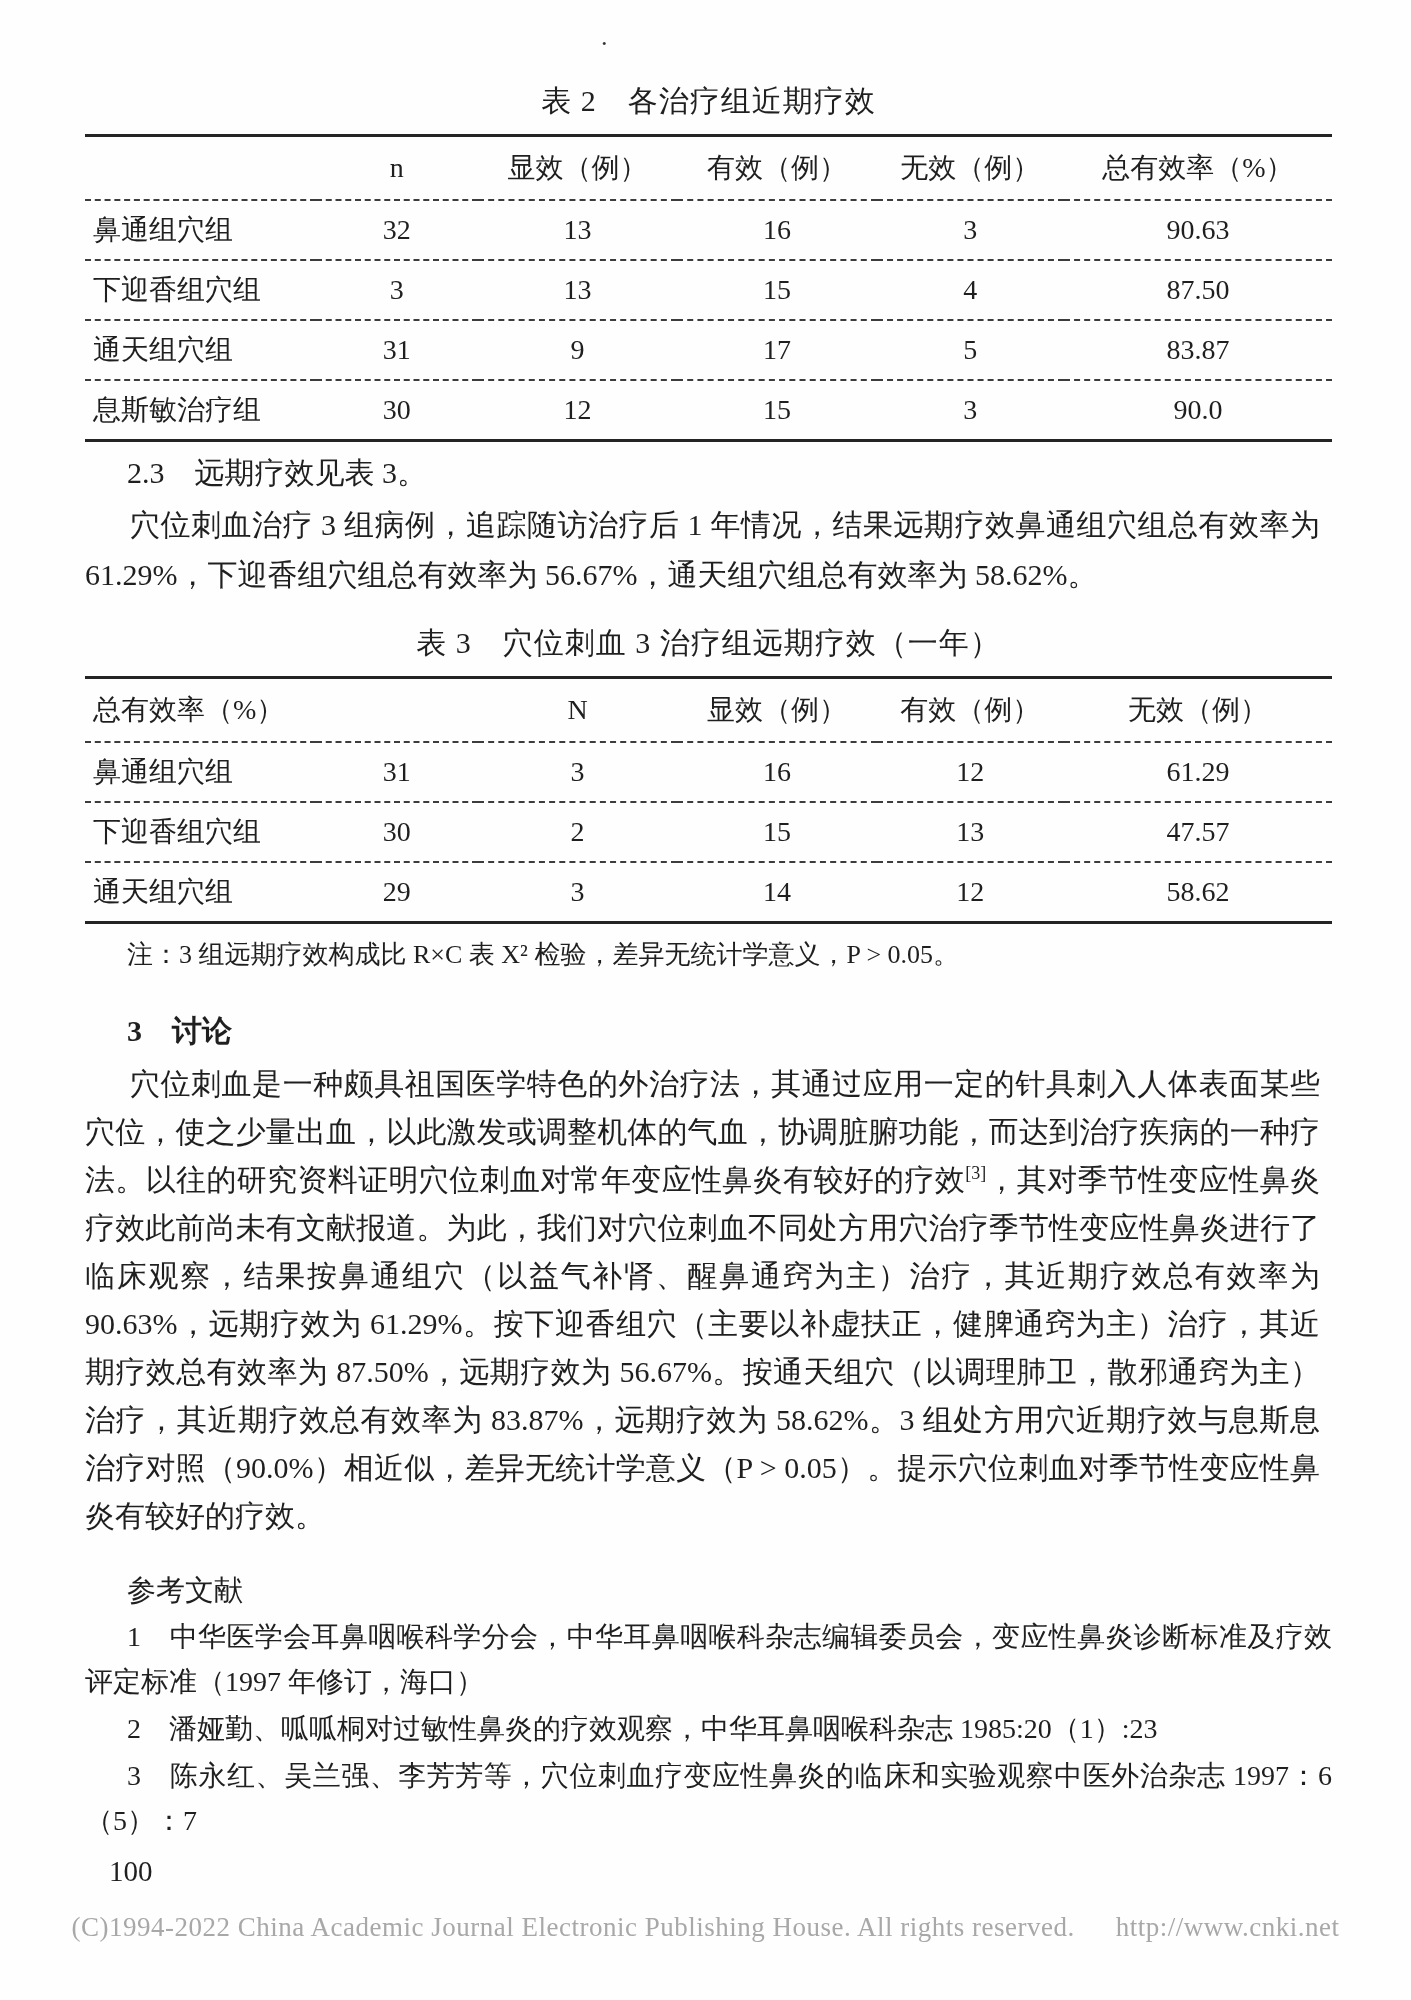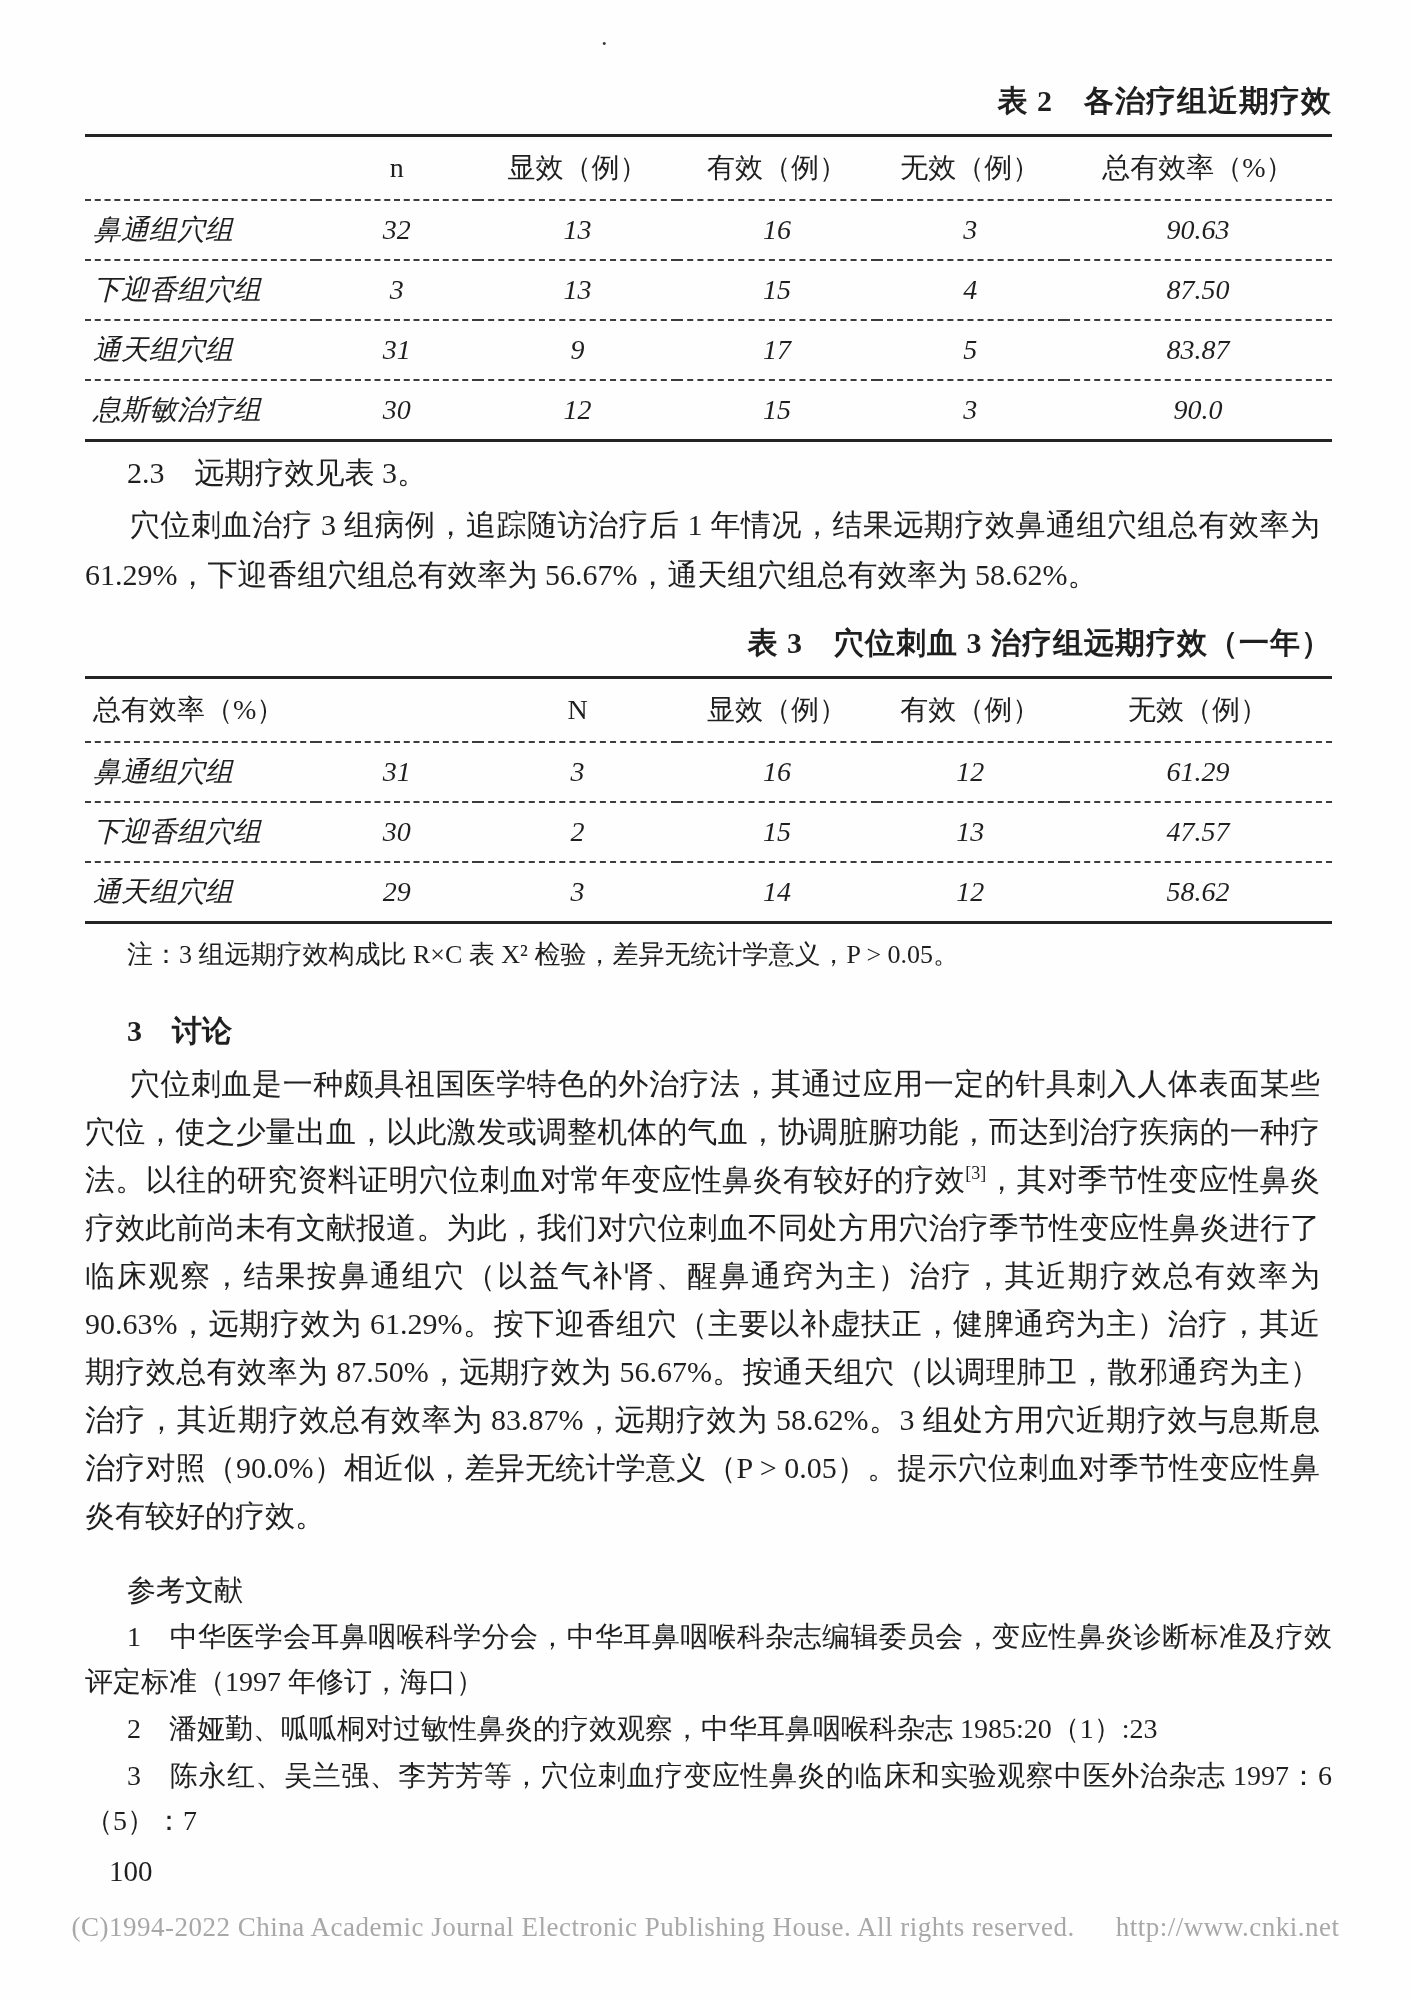--- a/index.html
+++ b/index.html
@@ -18,42 +18,41 @@
   }
   .stray-dot {
     position: absolute;
     left: 601px;
     top: 22px;
     font-size: 26px;
     color: #333;
   }
   .tbl-title {
     margin: 80px 0 0 0;
-    text-align: right;
+    text-align: center;
     font-size: 30px;
     line-height: 42px;
     letter-spacing: 1px;
-    font-weight: bold;
   }
   .t3 { margin-top: 22px !important; }
   table.dtable {
     width: 100%;
     border-collapse: collapse;
     margin-top: 12px;
     border-top: 3px solid #242424;
     border-bottom: 3px solid #242424;
     font-size: 28px;
   }
   table.dtable td {
     padding: 0;
     text-align: center;
     vertical-align: middle;
   }
   table.dtable thead td { height: 62px; border-bottom: 2px dashed #3c3c3c; }
-  table.dtable tbody td { height: 58px; font-style: italic; }
+  table.dtable tbody td { height: 58px; }
   table.dtable tbody tr + tr td { border-top: 2px dashed #3c3c3c; }
   table.dtable td.c-label { text-align: left; padding-left: 8px; }
   .note {
     margin: 12px 0 0 0;
     font-size: 26px;
     line-height: 38px;
     text-indent: 42px;
   }
   .sec-head {
     margin: 8px 0 0 0;

